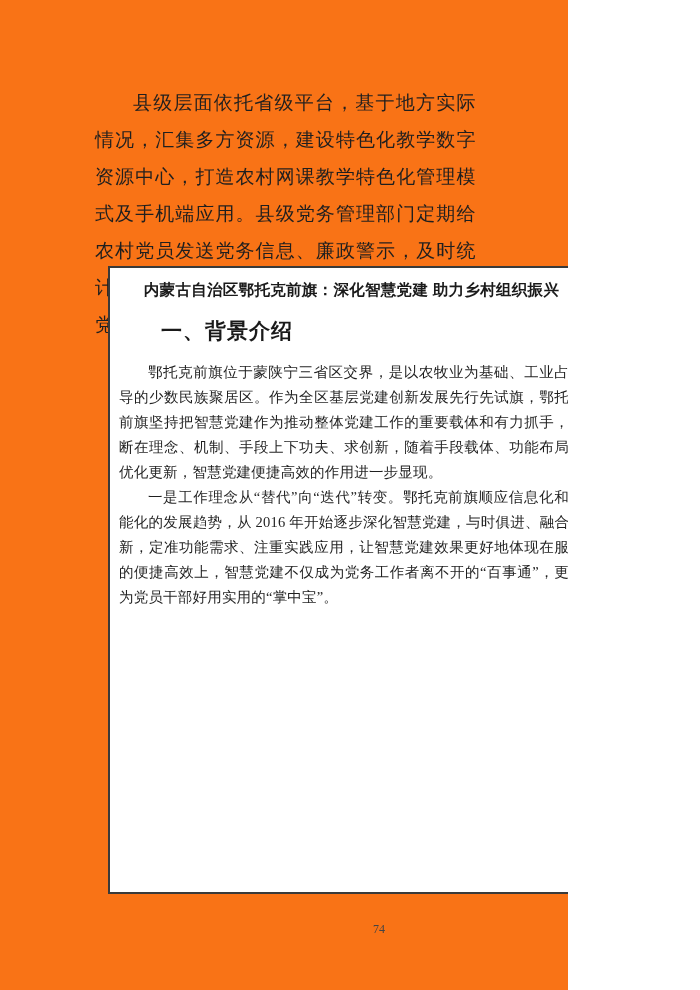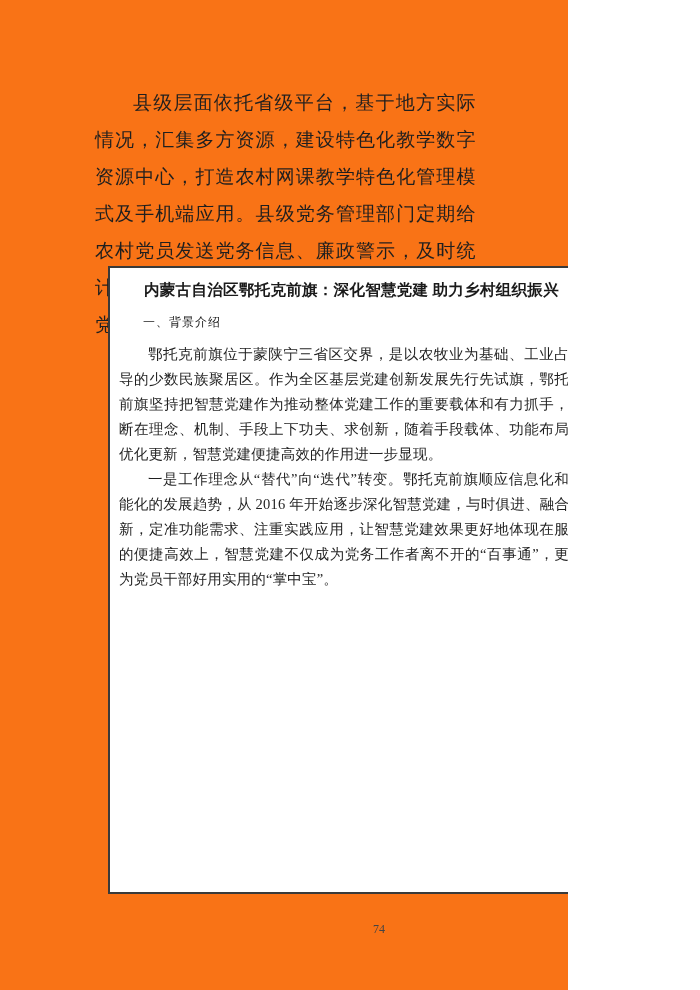--- a/index.html
+++ b/index.html
@@ -29,36 +29,36 @@
     position: absolute;
     left: 108px;
     top: 266px;
     width: 487px;
     min-height: 628px;
     border: 2px solid #3a3a3a;
     padding: 7px 9px 10px 9px;
     background: #ffffff;
   }
   .box-title {
-    font-family: Liberation Serif, serif;
+    font-family: Liberation Sans, sans-serif;
     font-weight: bold;
     font-size: 15.5px;
     line-height: 26px;
     text-align: center;
     letter-spacing: 0.3px;
     margin: 2px 0 1px 0;
     color: #1a1a1a;
   }
   .box-heading {
-    font-weight: normal;
-    font-size: 12px;
+    font-weight: bold;
+    font-size: 21px;
     line-height: 27px;
     text-indent: 2em;
     letter-spacing: 1px;
-    margin: 6px 0;
+    margin: 15px 0;
     color: #1a1a1a;
   }
   .box-para {
     margin: 0;
     font-size: 14.5px;
     line-height: 25px;
     text-align: justify;
     text-indent: 2em;
     letter-spacing: 0.2px;
   }

